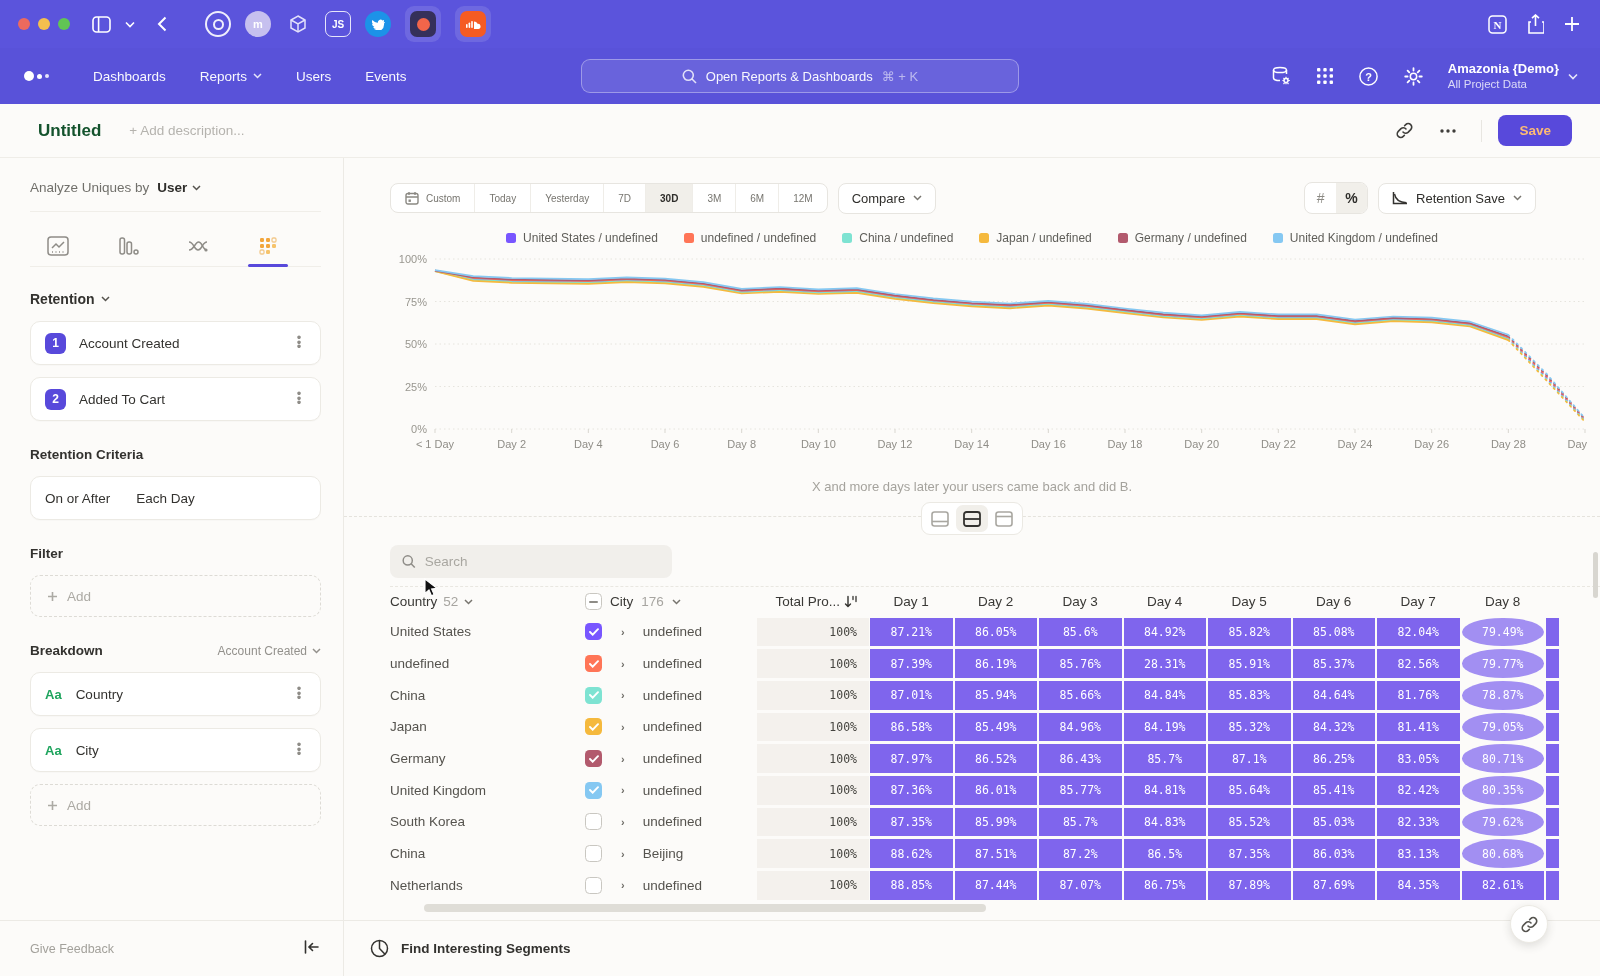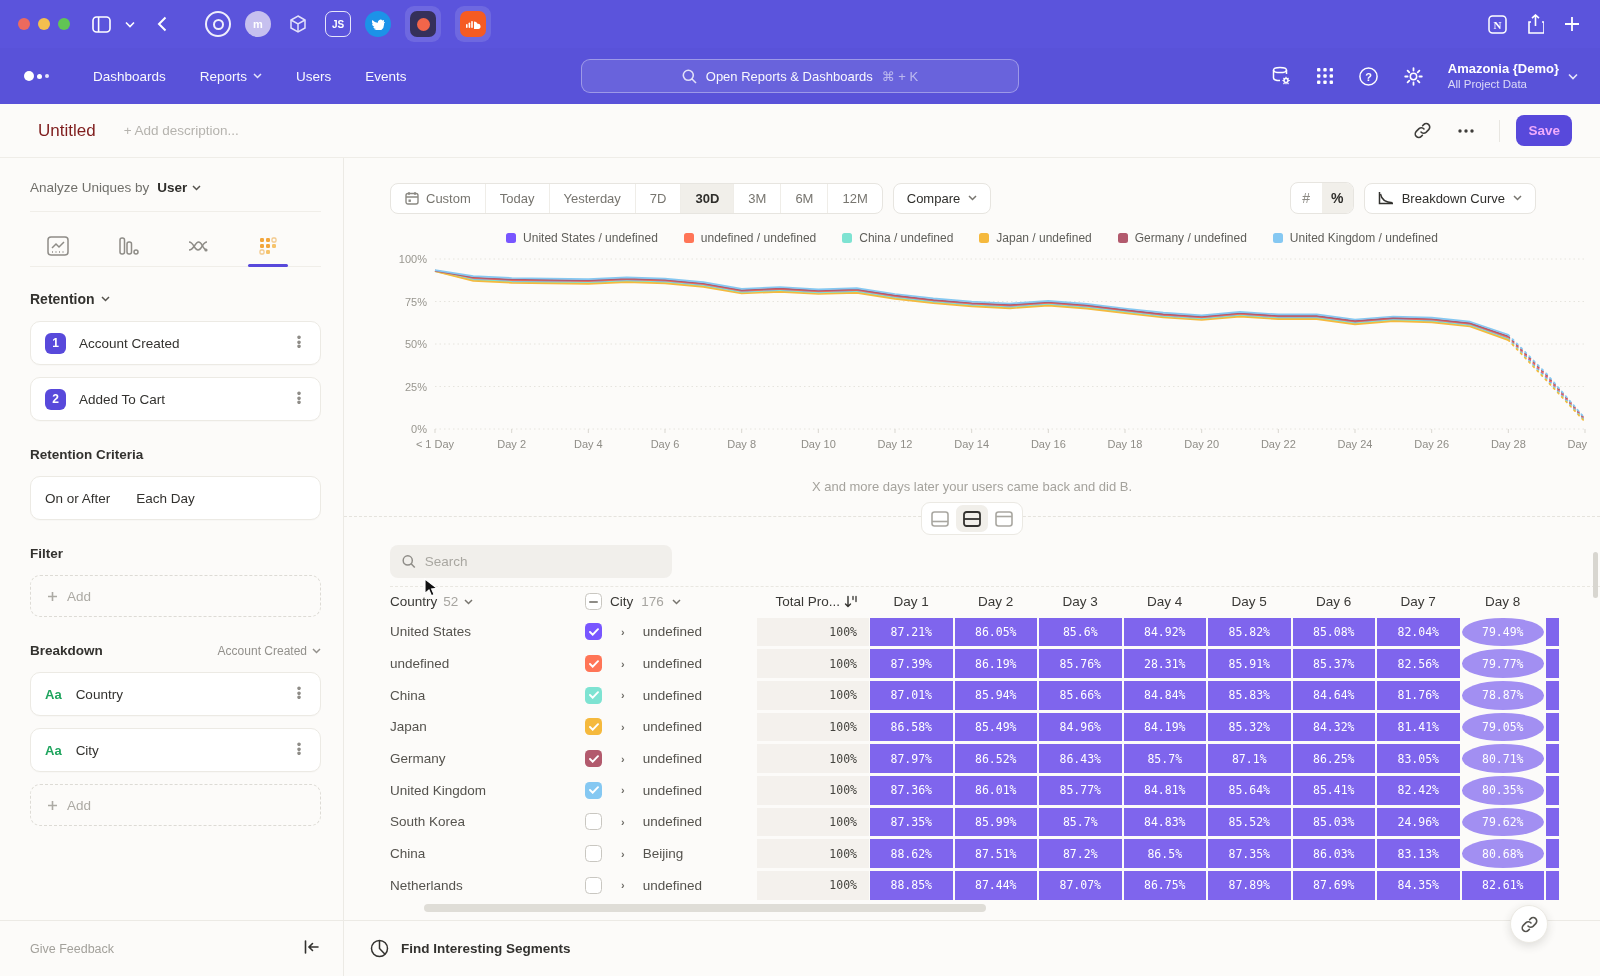--- a/index.html
+++ b/index.html
@@ -31,26 +31,26 @@
   .mp-search { position:absolute; left:50%; transform:translateX(-50%); width:438px; height:34px; border:1px solid rgba(255,255,255,.35); background:rgba(255,255,255,.10); border-radius:9px; display:flex; align-items:center; justify-content:center; gap:9px; font-size:13px; }
   .mp-search .ph { color:rgba(255,255,255,.95); }
   .mp-search .kbd { color:rgba(255,255,255,.55); }
   .mpnav-right { position:absolute; right:22px; display:flex; align-items:center; gap:24px; }
   .proj { text-align:left; line-height:1.25; }
   .proj .pn { font-size:13px; font-weight:700; }
   .proj .ps { font-size:11.5px; color:rgba(255,255,255,.78); }
 
   
   .phead { height:54px; background:#FCFBF9; border-bottom:1px solid #EFEDE8; display:flex; align-items:center; padding:0 28px 0 38px; }
-  .ptitle { font-size:17px; font-weight:400; color:#7f1d1d; }
+  .ptitle { font-size:17px; font-weight:700; color:#14532d; }
   .pdesc { margin-left:28px; font-size:13.5px; color:#B5B3AE; }
   .phead-right { margin-left:auto; display:flex; align-items:center; gap:10px; }
   .hicon { width:34px; height:34px; display:flex; align-items:center; justify-content:center; color:#3E3D3A; border-radius:7px; cursor:pointer; }
   .vline { width:1px; height:22px; background:#E8E6E1; margin:0 6px; }
-  .save-btn { background:#5849DB; color:#f0abfc; font-size:13.5px; font-weight:600; border:none; border-radius:8px; padding:8px 12px; cursor:pointer; }
+  .save-btn { background:#5849DB; color:#fdba74; font-size:13.5px; font-weight:600; border:none; border-radius:8px; padding:8px 21px; cursor:pointer; }
 
   
   .content { display:flex; height:762px; }
   .sidebar { width:344px; border-right:1px solid #ECEAE5; background:#FCFBF9; padding:0 22px 0 30px; position:relative; }
   .main { flex:1; position:relative; background:#FCFBF9; }
 
   
   .an-row { display:flex; align-items:center; gap:8px; padding:22px 0 16px; font-size:13.5px; color:#71706B; border-bottom:1px solid #F0EEE9; margin-bottom:0; }
   .an-val { color:#2F2E2B; font-weight:600; display:flex; align-items:center; gap:5px; cursor:pointer; }
   .tabs { display:flex; gap:14px; padding:14px 0 0; border-bottom:1px solid #F0EEE9; }
@@ -65,21 +65,21 @@
   .h-label { font-size:13.5px; font-weight:700; color:#33322F; margin:26px 0 14px; }
   .dash-card { border:1.5px dashed #DDDBD5; border-radius:10px; height:42px; display:flex; align-items:center; padding:0 16px; color:#ACAAA4; font-size:13.5px; gap:9px; cursor:pointer; margin-bottom:12px; }
   .bd-row { display:flex; align-items:center; margin:26px 0 14px; }
   .bd-row .h2 { font-size:13.5px; font-weight:700; color:#33322F; }
   .bd-ev { margin-left:auto; font-size:12px; color:#93918C; display:flex; align-items:center; gap:5px; cursor:pointer; }
   .aa { color:#1EA45D; font-weight:700; font-size:13px; margin-right:14px; }
 
   
   .toolbar { display:flex; align-items:center; margin:24px 64px 0 46px; }
   .seg { display:flex; border:1px solid #E7E5E0; border-radius:8px; background:#fff; overflow:hidden; }
-  .seg > div { padding:7px 14px; font-size:13px; color:#77756F; border-right:1px solid #EFEDE8; display:flex; align-items:center; gap:7px; cursor:pointer; white-space:nowrap; }
+  .seg > div { padding:7px 14px; font-size:10px; color:#77756F; border-right:1px solid #EFEDE8; display:flex; align-items:center; gap:7px; cursor:pointer; white-space:nowrap; }
   .seg > div:last-child { border-right:none; }
   .seg > div.active { background:#F1EFEA; color:#2F2E2B; font-weight:700; }
   .btn-w { display:flex; align-items:center; gap:8px; background:#fff; border:1px solid #E7E5E0; border-radius:8px; padding:7px 13px; font-size:13px; color:#2F2E2B; cursor:pointer; white-space:nowrap; }
   .toolbar .right { margin-left:auto; display:flex; align-items:center; gap:10px; }
   .unit-seg { display:flex; border:1px solid #E7E5E0; border-radius:8px; background:#fff; overflow:hidden; }
   .unit-seg div { width:31px; height:30px; display:flex; align-items:center; justify-content:center; font-size:14px; color:#8B8983; cursor:pointer; }
   .unit-seg div.active { background:#F1EFEA; color:#2F2E2B; font-weight:600; }
 
   
   .legend { display:flex; justify-content:center; gap:26px; margin-top:17px; font-size:12px; color:#5F5E59; }
@@ -472,21 +472,21 @@
       <div class="right">
         <div class="unit-seg" id="units">
             <div>#</div>
             <div class="active">%</div>
           </div>
         <div class="btn-w">
           <svg width="16" height="14" viewBox="0 0 16 14" fill="none" stroke="#33322F" stroke-width="1.5">
               <path d="M1.5 1v11.5H15"></path>
               <path d="M2.5 3c1 5.5 5 8.5 12 8.7" stroke-width="1.4"></path>
             </svg>
-          <span>Breakdown Curve</span>
+          <span>Retention Save</span>
           <svg width="9" height="6" viewBox="0 0 9 6" fill="none" stroke="#77756F" stroke-width="1.5">
               <path d="M1 1l3.5 3.5L8 1"></path>
             </svg>
         </div>
       </div>
     </div>
 
     <div class="legend" id="legend">
         <span class="li">
           <span class="sw" style="background: rgb(120, 86, 255);"></span>
@@ -932,21 +932,21 @@
             <div class="cell-day">
               <div class="in">84.83%</div>
             </div>
             <div class="cell-day">
               <div class="in">85.52%</div>
             </div>
             <div class="cell-day">
               <div class="in">85.03%</div>
             </div>
             <div class="cell-day">
-              <div class="in">24.96%</div>
+              <div class="in">82.33%</div>
             </div>
             <div class="cell-day">
               <div class="in light">79.62%</div>
             </div>
             <div class="sliver">
               <div class="in"></div>
             </div>
           </div>
           <div class="trow">
             <div class="c-country">

